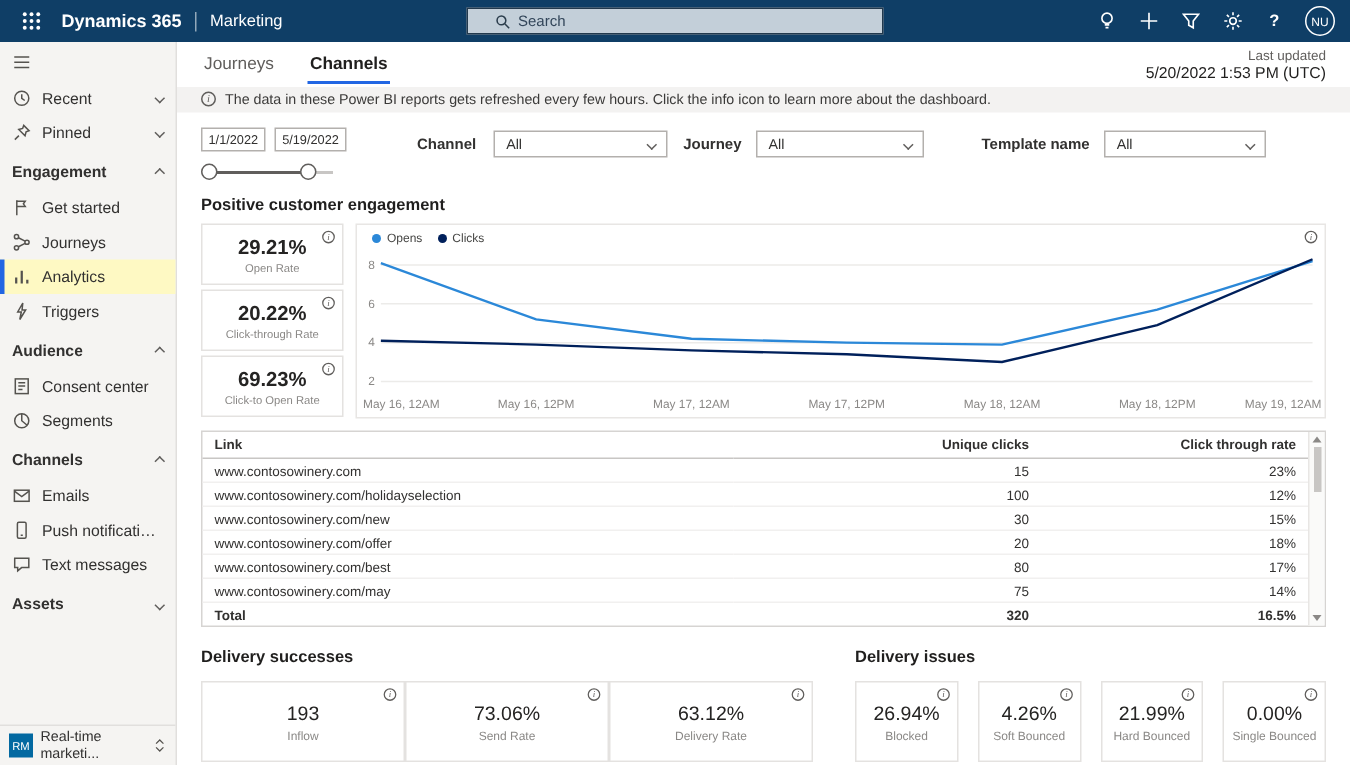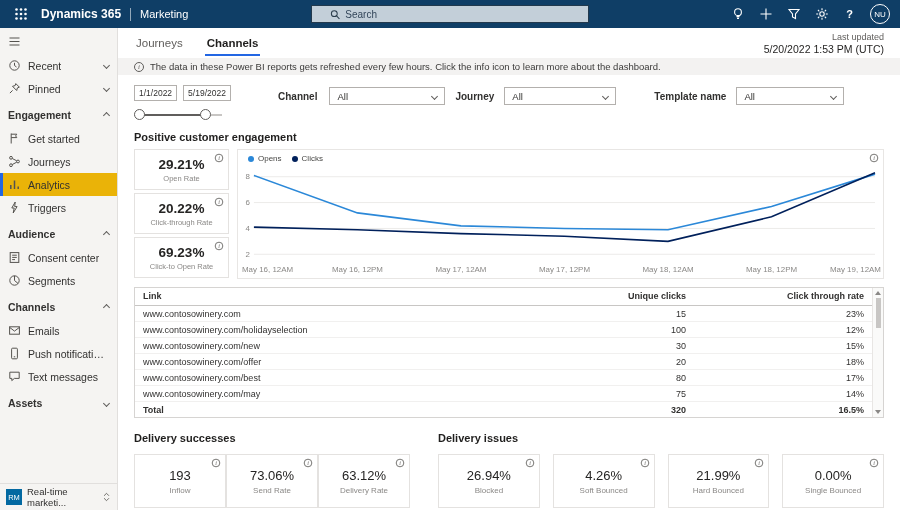--- a/index.html
+++ b/index.html
@@ -27,42 +27,42 @@
 
   
   .app{display:flex;height:482px}
 
   
   .sidebar{width:118px;background:#f5f4f2;border-right:1px solid #e1dfdd;display:flex;flex-direction:column;
     font-size:10.5px;color:#323130}
   .side-row{display:flex;align-items:center;height:23px;padding:0 8px;gap:7px;cursor:pointer}
   .side-row .lbl,.side-section .lbl{white-space:nowrap;overflow:hidden;text-overflow:ellipsis}
   .side-row .chev,.side-section .chev{margin-left:auto}
-  .side-row.selected{background:#eab308;border-left:3px solid #2266e3;padding-left:5px}
+  .side-row.selected{background:#fef9c3;border-left:3px solid #2266e3;padding-left:5px}
   .side-section{display:flex;align-items:center;height:24px;padding:0 8px;font-weight:bold;margin-top:3px;cursor:pointer}
   .sicon{width:13px;height:13px;stroke:#55534f;fill:none;stroke-width:1;flex:0 0 auto}
   .chev{width:5px;height:5px;border-right:1.3px solid #605e5c;border-bottom:1.3px solid #605e5c;display:inline-block}
   .chev.down{transform:rotate(45deg)}
   .chev.up{transform:rotate(-135deg)}
   .side-footer{margin-top:auto;border-top:1px solid #e1dfdd;height:27px;display:flex;align-items:center;
     padding:0 6px;gap:5px;font-size:9.5px;cursor:pointer}
   .rm-badge{width:16px;height:16px;background:#0369a1;color:#fff;font-size:7.5px;display:flex;
     align-items:center;justify-content:center;flex:0 0 auto}
 
   
   .main{flex:1;display:flex;flex-direction:column;background:#fff;overflow:hidden}
   .main-header{display:flex;align-items:flex-start;padding:4px 16px 0}
   .tabs{display:flex;gap:20px}
   .tab{font-size:11.5px;color:#605e5c;padding:5px 2px 5px;cursor:pointer;border-bottom:2px solid transparent}
   .tab.active{color:#201f1e;font-weight:bold;border-bottom:2px solid #2266e3}
   .updated{margin-left:auto;text-align:right;line-height:1.25}
   .updated .l1{font-size:9px;color:#605e5c}
   .updated .l2{font-size:10.5px;color:#201f1e}
   .banner{background:#f3f2f1;margin-top:2px;padding:3px 16px;font-size:9.5px;color:#3b3a39;
-    display:flex;align-items:flex-end;gap:6px}
+    display:flex;align-items:flex-start;gap:6px}
   .info{width:10px;height:10px;border:1px solid #605e5c;border-radius:50%;display:inline-flex;align-items:center;
     justify-content:center;color:#605e5c;font-size:7px;line-height:1;flex:0 0 auto;cursor:pointer;
     font-family:"Liberation Serif",serif;font-style:italic}
   .info::after{content:"i"}
 
   
   .filters{display:flex;align-items:flex-start;padding:10px 16px 6px}
   .dates{width:110px}
   .date-boxes{display:flex;gap:6px}
   .date-box{border:1px solid #b3b0ad;font-size:8.5px;padding:2px 4px;color:#323130;cursor:pointer;white-space:nowrap}
@@ -112,21 +112,21 @@
     display:flex;flex-direction:column;align-items:center;padding:3px 0}
   .sarrow-up{width:0;height:0;border-left:3px solid transparent;border-right:3px solid transparent;
     border-bottom:4px solid #8a8886;cursor:pointer}
   .sarrow-down{width:0;height:0;border-left:3px solid transparent;border-right:3px solid transparent;
     border-top:4px solid #8a8886;margin-top:auto;cursor:pointer}
   .tbl-thumb{width:5px;height:30px;background:#c8c6c4;margin-top:3px;cursor:pointer}
 
   
   .delivery-row{display:flex;gap:28px;padding:14px 16px 0}
   .dgroup h3{font-size:11px;font-weight:bold;color:#201f1e;margin-bottom:10px}
-  .dgroup.successes{width:276px}
+  .dgroup.successes{width:408px}
   .dgroup.issues{flex:1}
   .dcards{display:flex;}
   .dgroup.issues .dcards{gap:13px}
   .dcard{flex:1;height:54px;border:1px solid #e4e2e0;background:#fff;position:relative;display:flex;
     flex-direction:column;align-items:center;justify-content:center;gap:3px}
   .dvalue{font-size:13px;color:#252423}
   .dlabel{font-size:8px;color:#8a8886;white-space:nowrap}
 </style>
 </head>
 <body>

